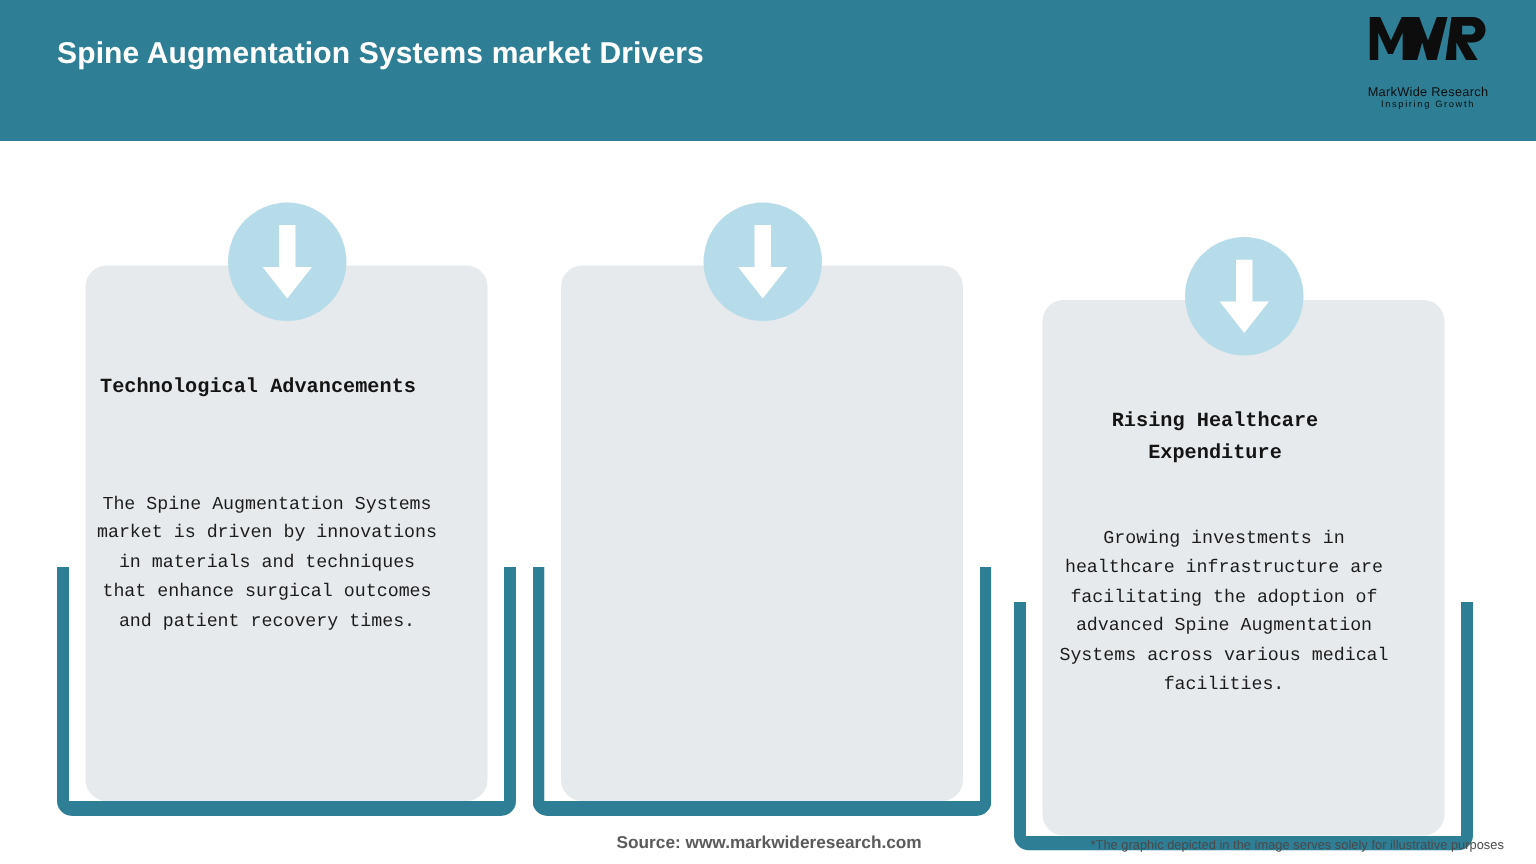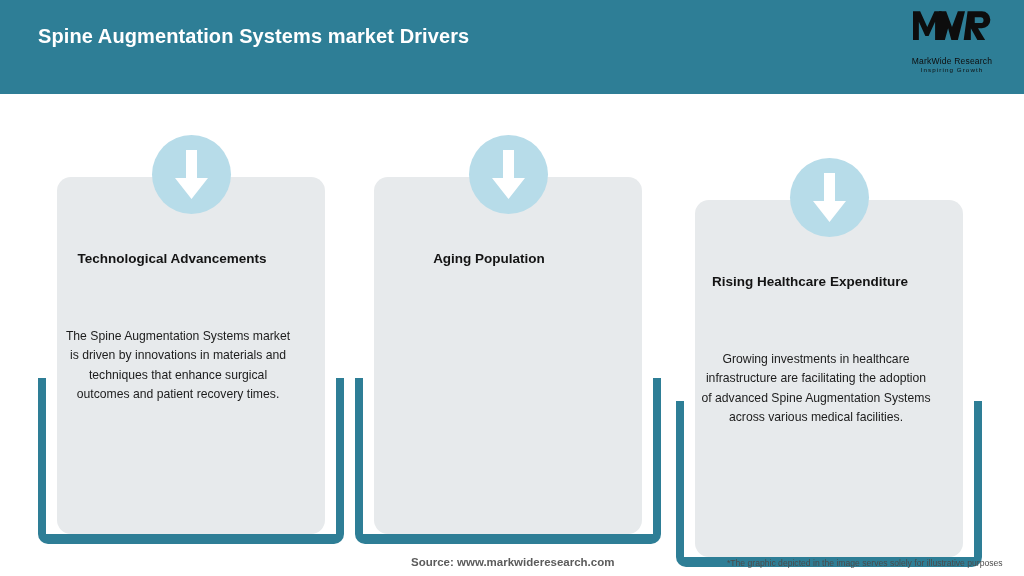--- a/index.html
+++ b/index.html
@@ -68,20 +68,21 @@
     line-height: 8px;
   }
 
   
   .cards {
     position: absolute;
     left: 0;
     top: 98px;
     width: 1024px;
     height: 450px;
+    font-family: Liberation Mono, monospace;
   }
   .card-unit {
     position: absolute;
     top: 0;
     width: 306px;
     height: 450px;
   }
   .card-unit.c1 { left: 38px; }
   .card-unit.c2 { left: 355px; }
   .card-unit.c3 { left: 676px; margin-top: 23px; }
@@ -208,21 +209,20 @@
   </div>
 
   <div class="card-unit c2">
     <div class="bracket"></div>
     <div class="card"></div>
     <div class="badge">
       <svg viewBox="0 0 35 50" xmlns="http://www.w3.org/2000/svg">
         <polygon fill="#ffffff" points="12,0 23,0 23,28 34,28 17.5,49 1,28 12,28"></polygon>
       </svg>
     </div>
-    <div class="card-title">Aging Population</div>
   </div>
 
   <div class="card-unit c3">
     <div class="bracket"></div>
     <div class="card"></div>
     <div class="badge">
       <svg viewBox="0 0 35 50" xmlns="http://www.w3.org/2000/svg">
         <polygon fill="#ffffff" points="12,0 23,0 23,28 34,28 17.5,49 1,28 12,28"></polygon>
       </svg>
     </div>

